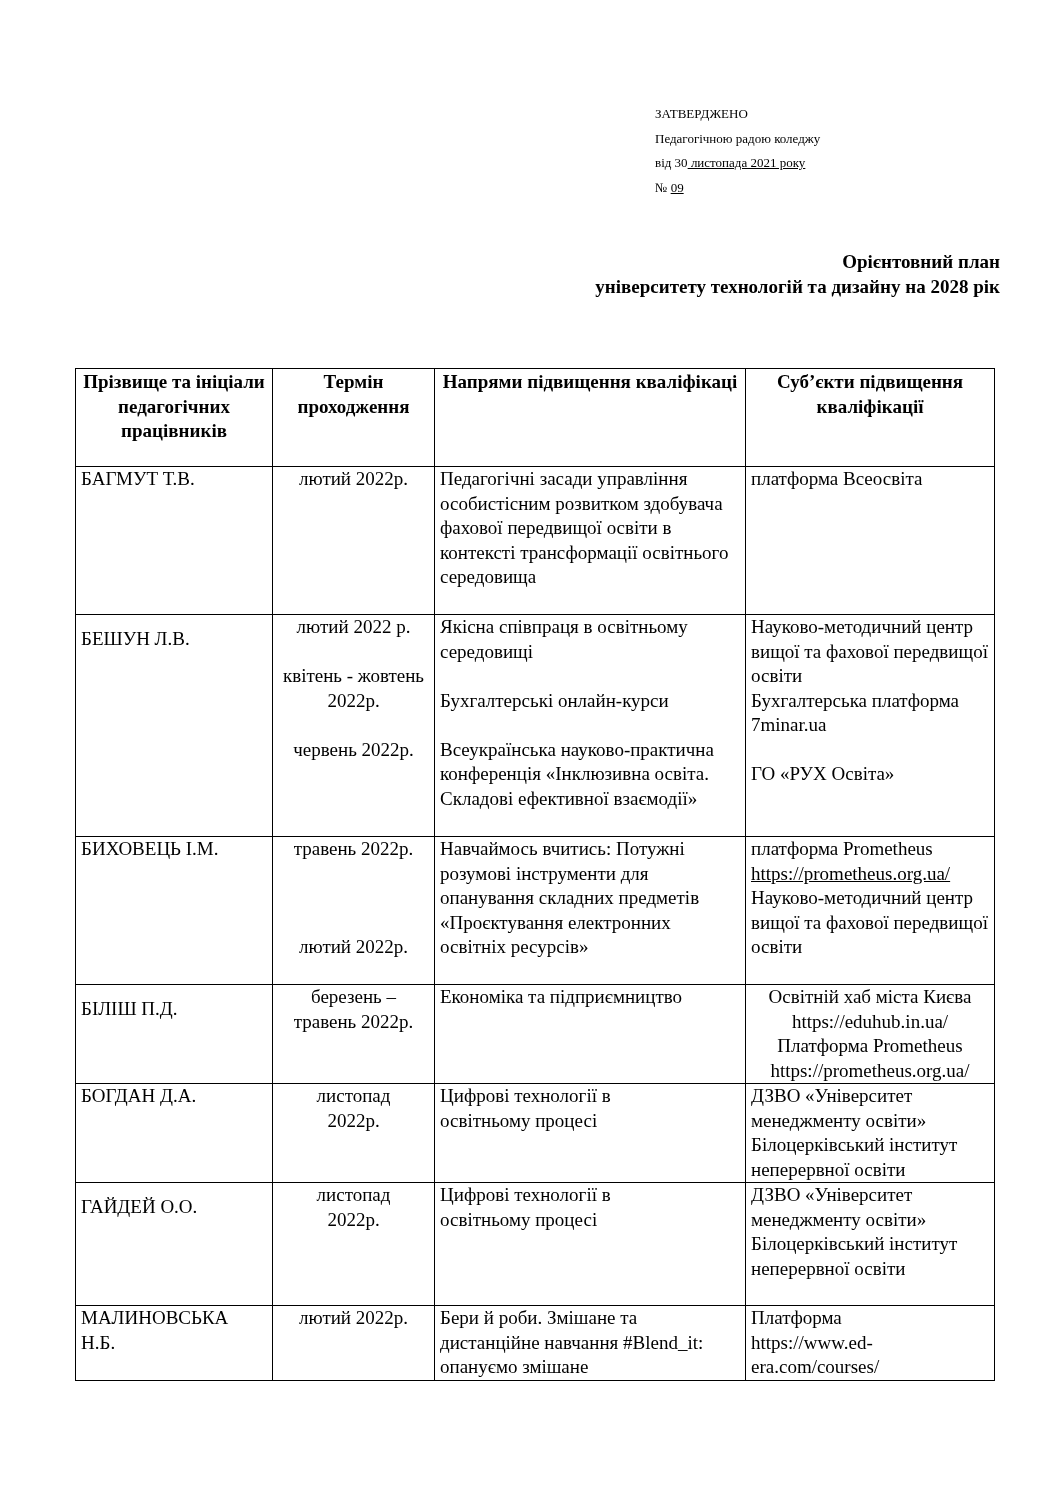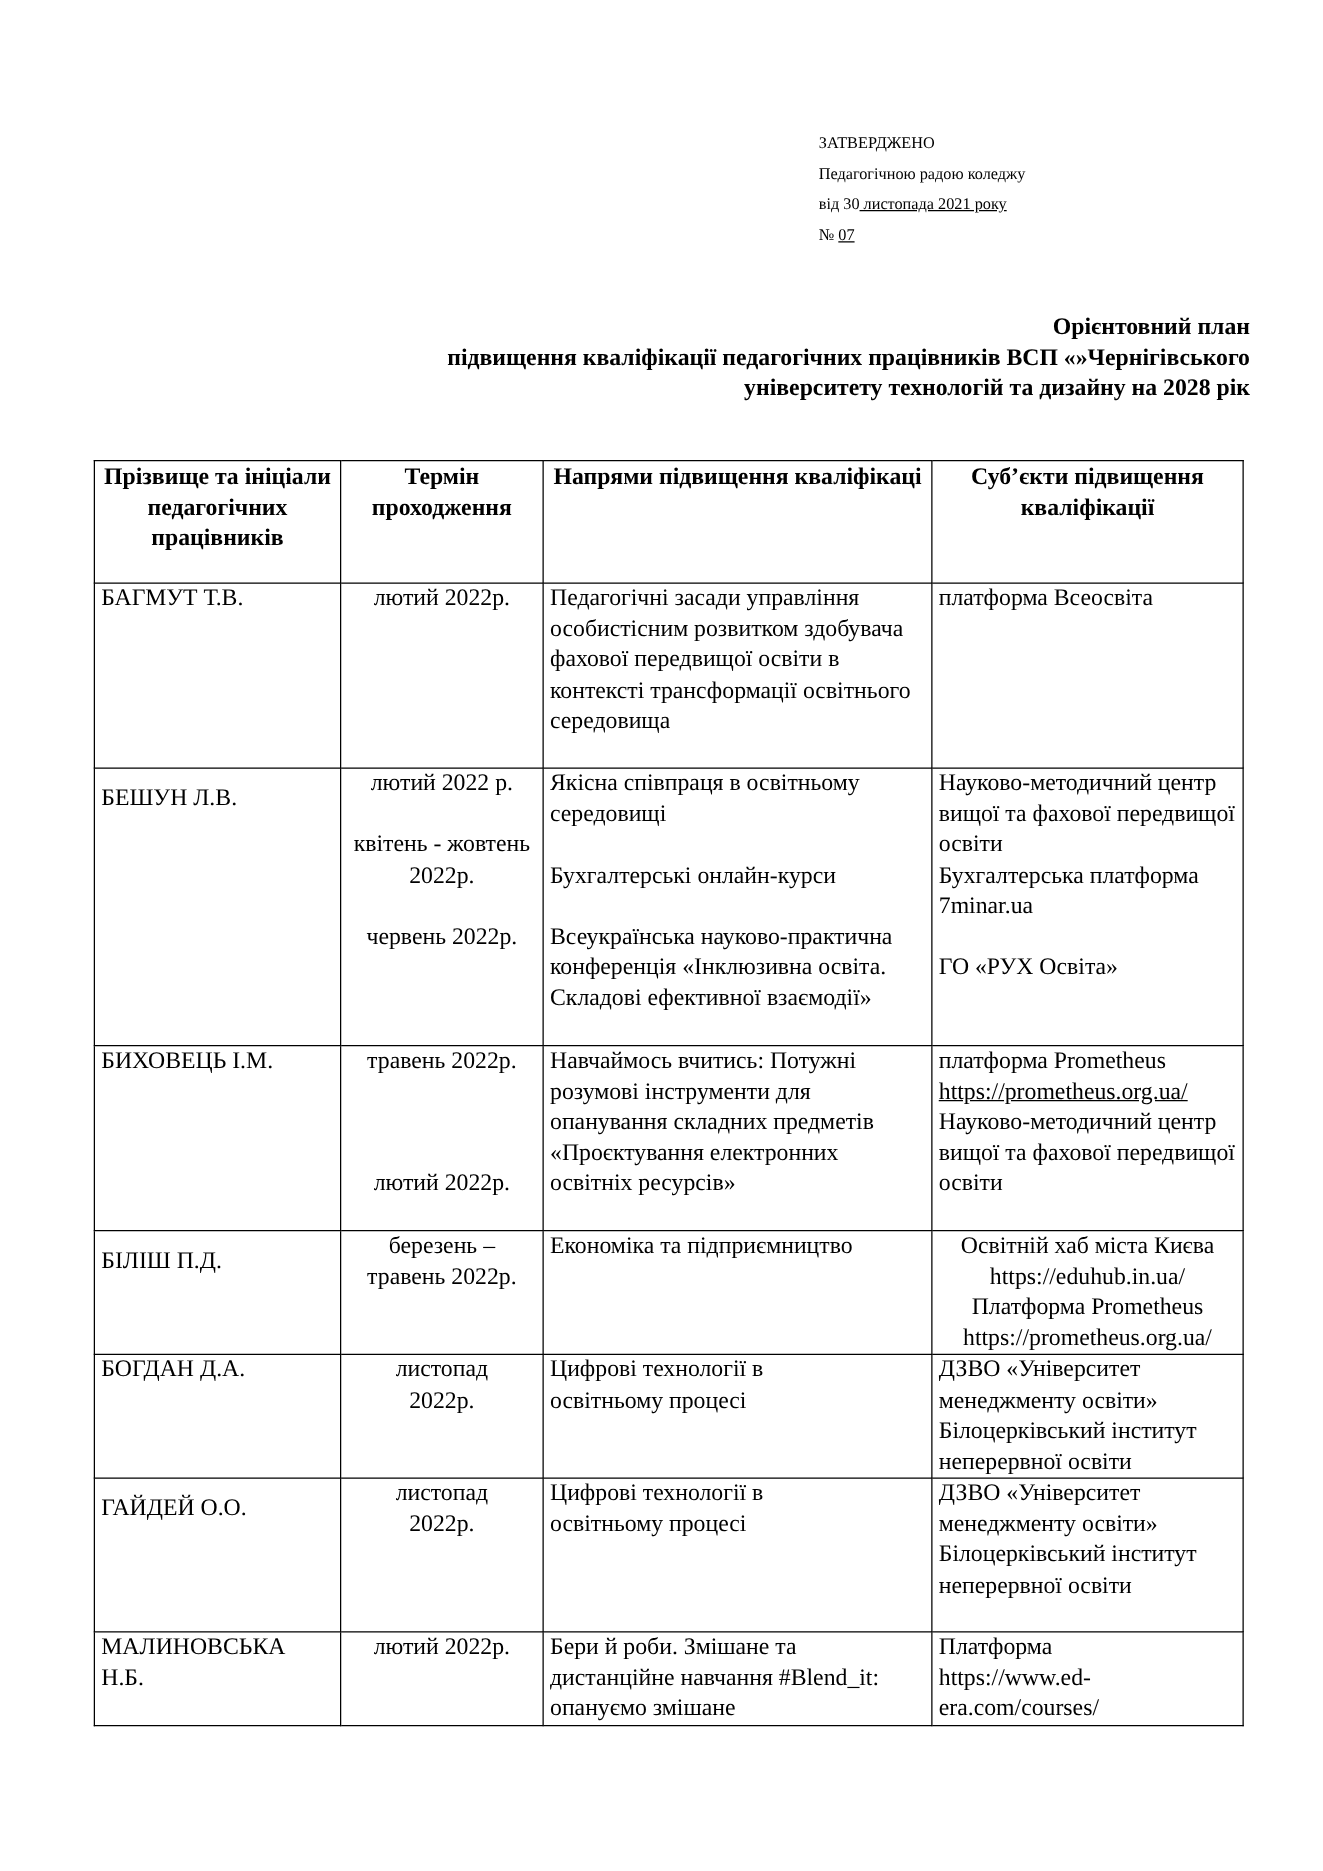--- a/index.html
+++ b/index.html
@@ -25,26 +25,25 @@
   .link { text-decoration: underline; }
   .gap1 { height: 24.5px; }
 </style>
 </head>
 <body>
 
 <div class="approval">
   <div>ЗАТВЕРДЖЕНО</div>
   <div>Педагогічною радою коледжу</div>
   <div><span>від 30</span><span class="u"> листопада 2021 року</span></div>
-  <div><span>№ </span><span class="u">07</span></div>
+  <div><span>№ </span><span class="u">09</span></div>
 </div>
 
 <div class="title">
   <div>Орієнтовний план</div>
-  <div>підвищення кваліфікації педагогічних працівників ВСП «»Чернігівського</div>
   <div>університету технологій та дизайну на 2028 рік</div>
 </div>
 
 <table class="plan">
   <colgroup>
       <col class="c1">
       <col class="c2">
       <col class="c3">
       <col class="c4">
     </colgroup>

